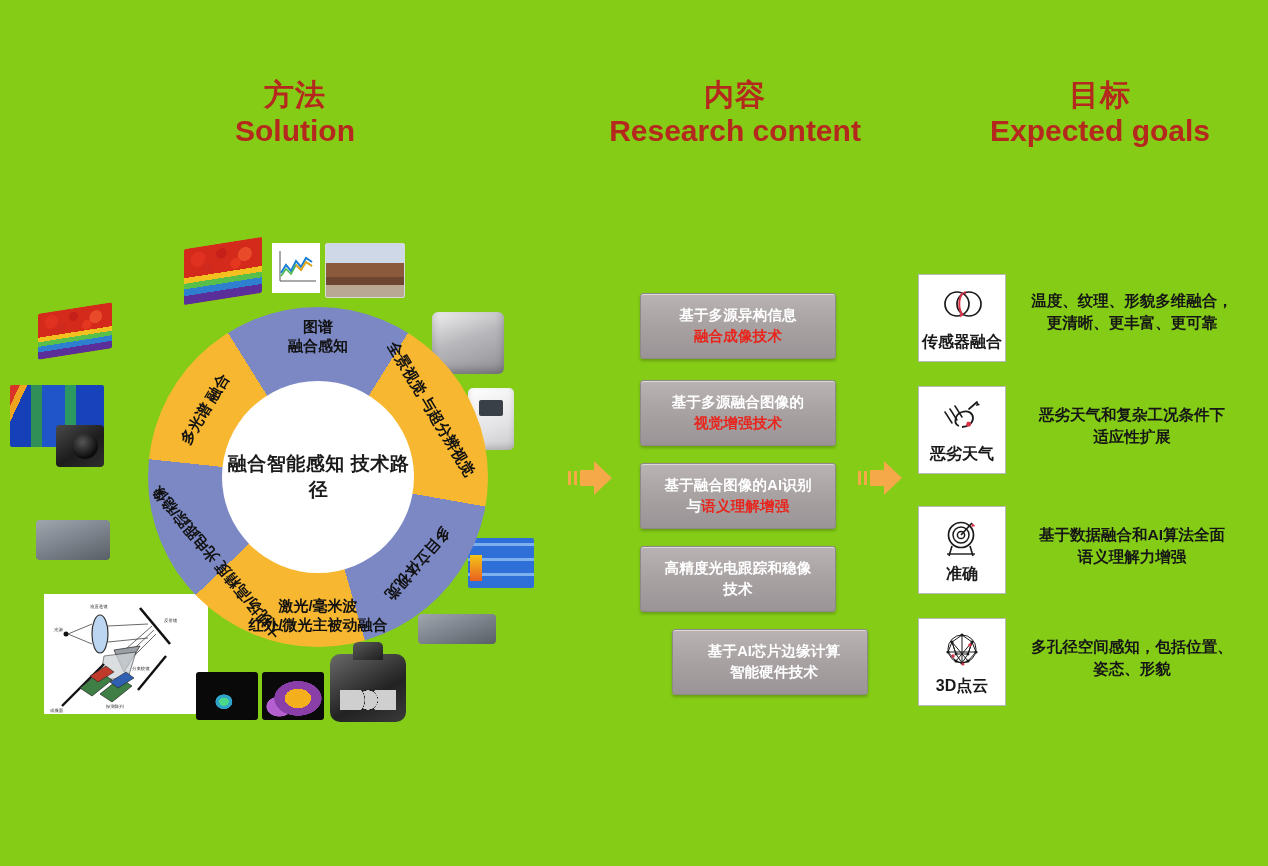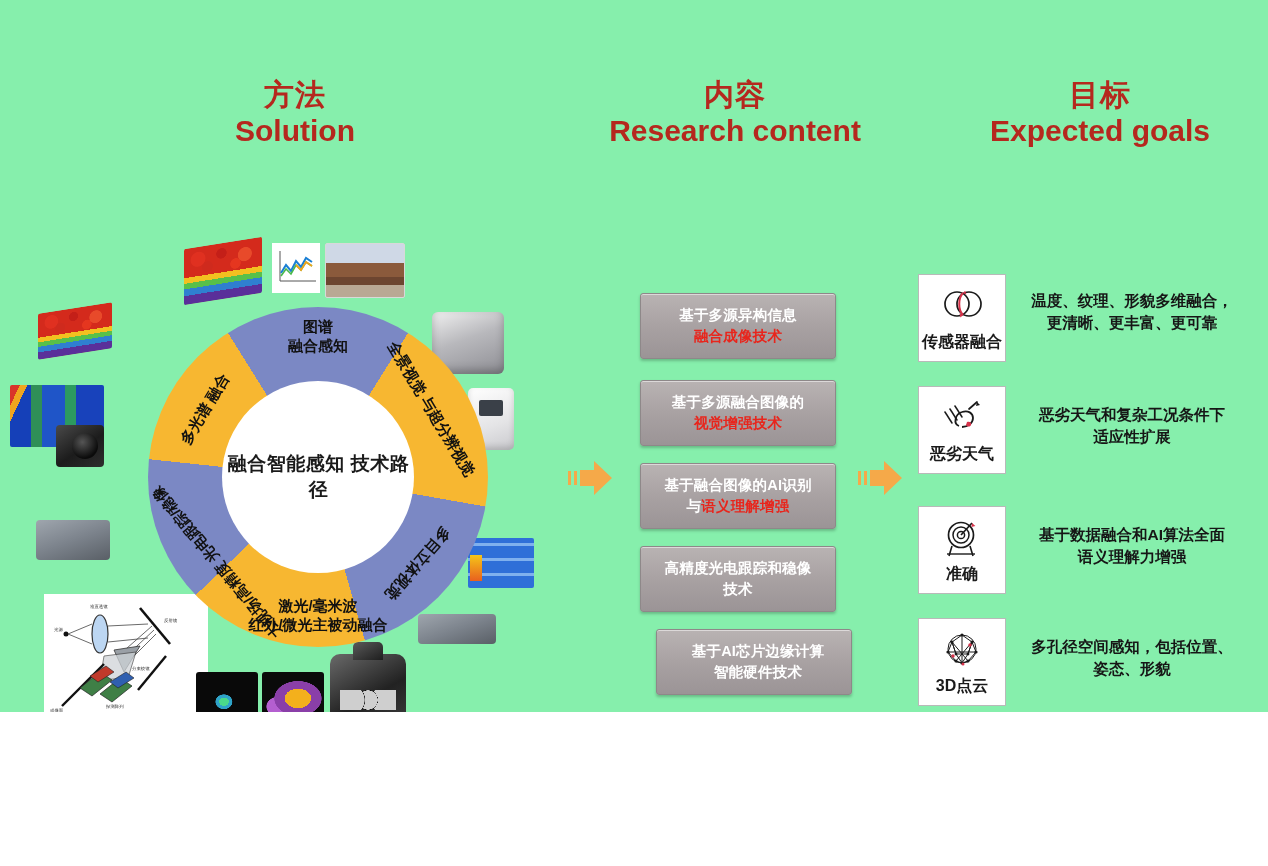--- a/index.html
+++ b/index.html
@@ -6,22 +6,22 @@
     margin: 0;
     padding: 0;
     background: #ffffff;
   }
   body {
     font-family: "Liberation Sans", "DejaVu Sans", sans-serif;
   }
   #page {
     position: relative;
     width: 1268px;
-    height: 712px;
-    background: #86efac;
+    height: 866px;
+    background: #84cc16;
     overflow: hidden;
   }
 
   
   .col-header {
     position: absolute;
     text-align: center;
     color: #b5281e;
     font-weight: bold;
     line-height: 1.12;
@@ -458,21 +458,21 @@
     <span class="line hl">视觉增强技术</span>
   </div>
   <div class="mid-card" style="left:640px; top:463px;">
     <span class="line">基于融合图像的AI识别</span>
     <span class="line"><span>与</span><span class="hl">语义理解增强</span></span>
   </div>
   <div class="mid-card" style="left:640px; top:546px;">
     <span class="line">高精度光电跟踪和稳像</span>
     <span class="line">技术</span>
   </div>
-  <div class="mid-card" style="left:656px; top:629px;padding-left:16px;">
+  <div class="mid-card" style="left:672px; top:629px;padding-left:16px;">
     <span class="line">基于AI芯片边缘计算</span>
     <span class="line">智能硬件技术</span>
   </div>
 
   <div class="arrow" style="left:856px; top:458px;">
     <svg width="48" height="40" viewBox="0 0 48 40">
       <path d="M2,13 L2,27 L5,27 L5,13 Z" fill="#f5a949"></path>
       <path d="M8,13 L8,27 L11,27 L11,13 Z" fill="#f5a949"></path>
       <path d="M14,12 L28,12 L28,3 L46,20 L28,37 L28,28 L14,28 Z" fill="#f5a949"></path>
     </svg>

